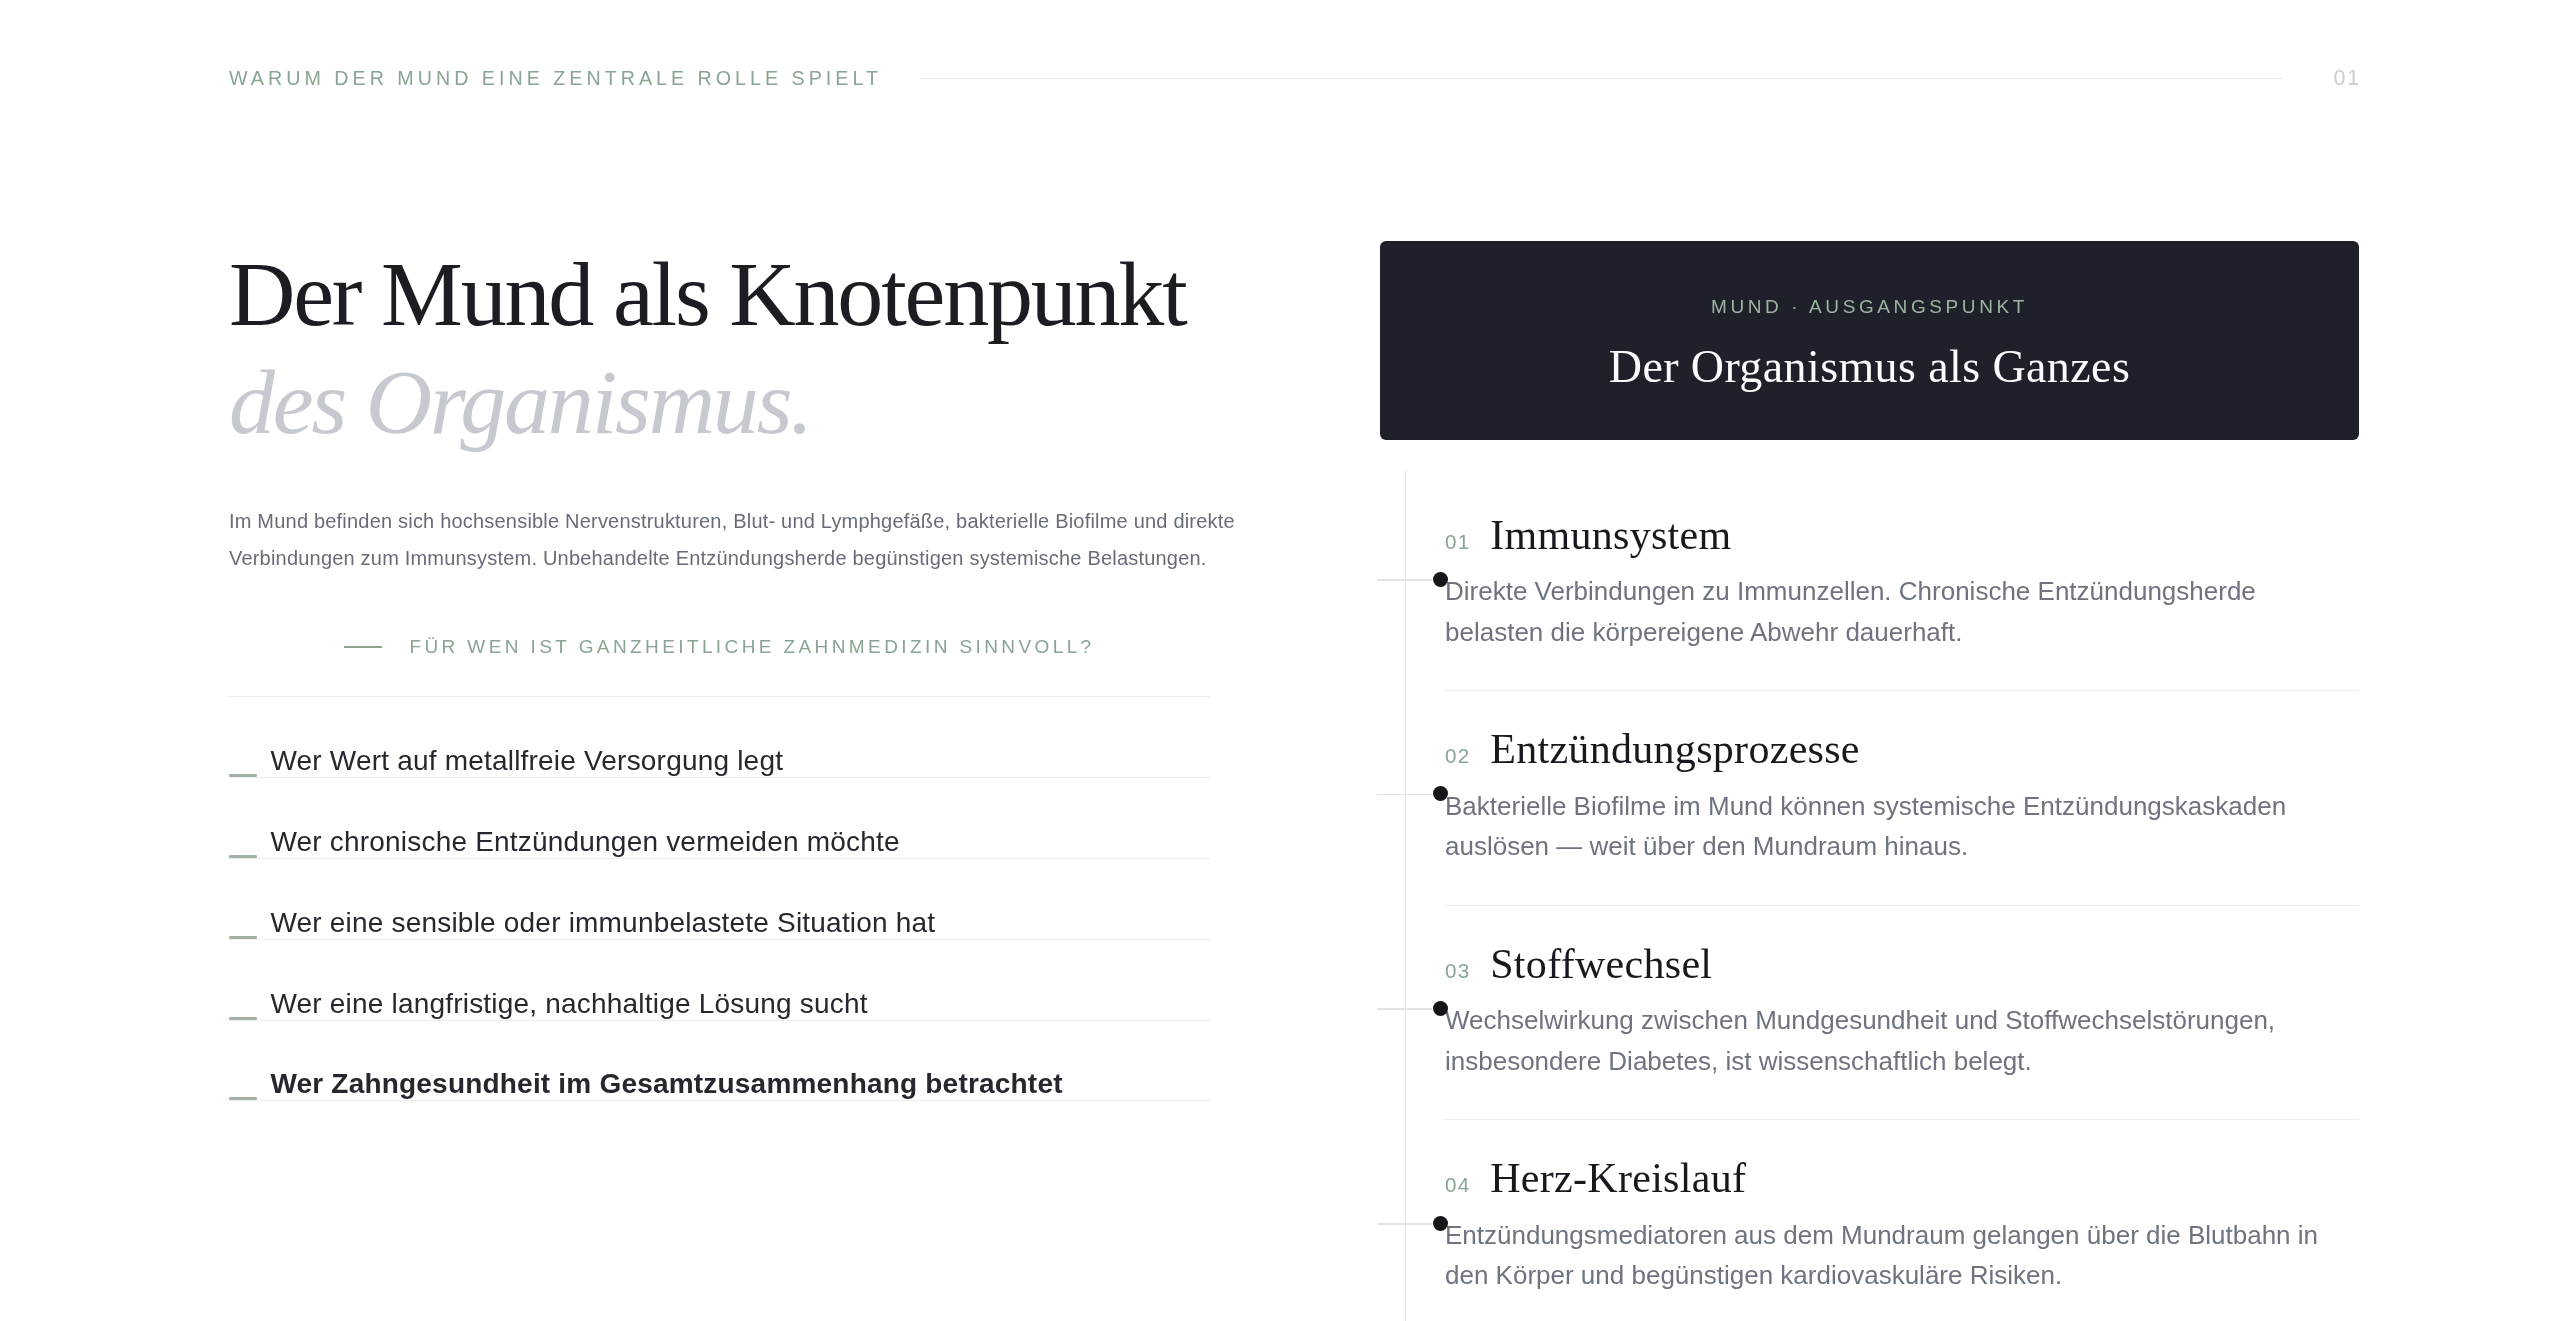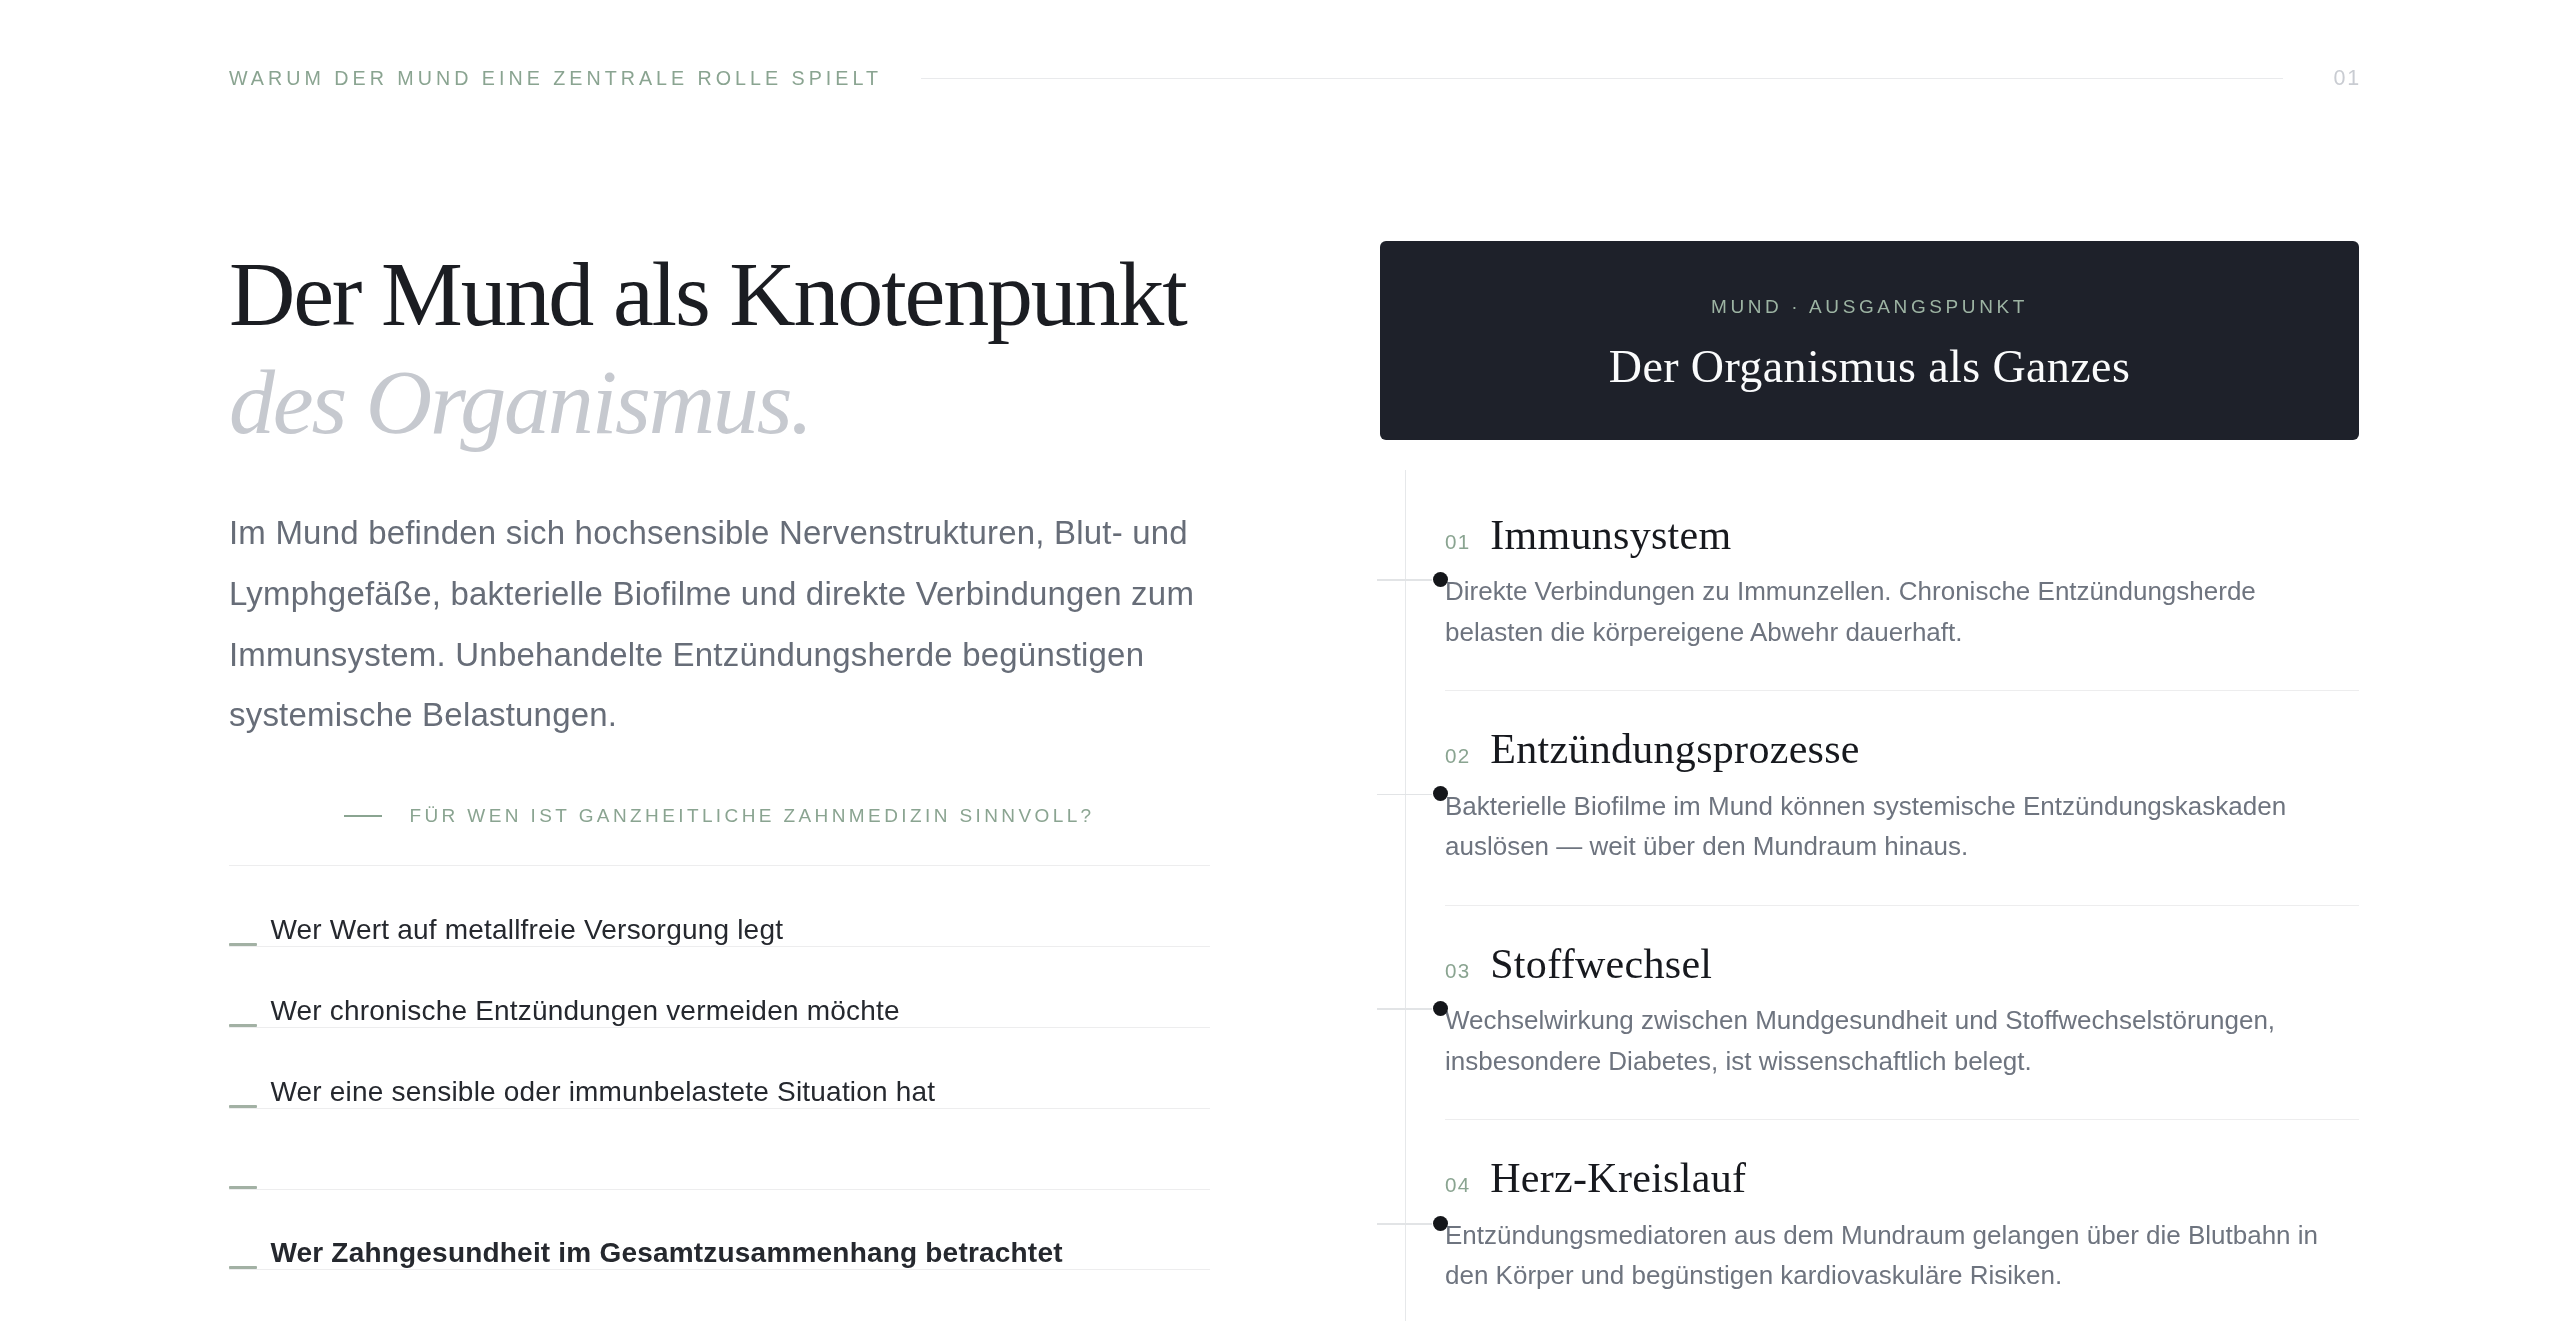--- a/index.html
+++ b/index.html
@@ -30,21 +30,21 @@
   
   .title {
     font-family:"Liberation Serif", serif; font-weight:400;
     font-size:92px; line-height:1.17; letter-spacing:-2.2px;
     color:#1b1d22;
   }
   .title-muted { color:#c6c9cf; font-style:italic; }
 
   .lead {
     margin-top:47px; width:1011px;
-    font-size:33px; line-height:1.84; color:#676d78; letter-spacing:0.2px;
+    font-size:20px; line-height:1.84; color:#676d78; letter-spacing:0.2px;
   }
 
   .list-label { margin-top:59px; display:flex; align-items:center; gap:27px;justify-content:center; }
   .label-dash { width:38px; height:2.7px; background:#8aa491; flex:none; }
   .list-label-text { font-size:19px; letter-spacing:3.4px; color:#8aa491; }
 
   .checklist { margin-top:38px; }
   .check-item {
     display:flex; align-items:flex-end; gap:13.4px;
     height:81px; border-top:1.8px solid #ededee;
@@ -121,20 +121,21 @@
         <div class="check-item">
           <span class="check-dash"></span>
           <span class="check-text">Wer chronische Entzündungen vermeiden möchte</span>
         </div>
         <div class="check-item">
           <span class="check-dash"></span>
           <span class="check-text">Wer eine sensible oder immunbelastete Situation hat</span>
         </div>
         <div class="check-item">
           <span class="check-dash"></span>
+          <span class="check-text">Wer eine langfristige, nachhaltige Lösung sucht</span>
         </div>
         <div class="check-item">
           <span class="check-dash"></span>
           <span class="check-text">Wer Zahngesundheit im Gesamtzusammenhang betrachtet</span>
         </div>
       </div>
     </div>
 
     <div class="col-gap"></div>
 

